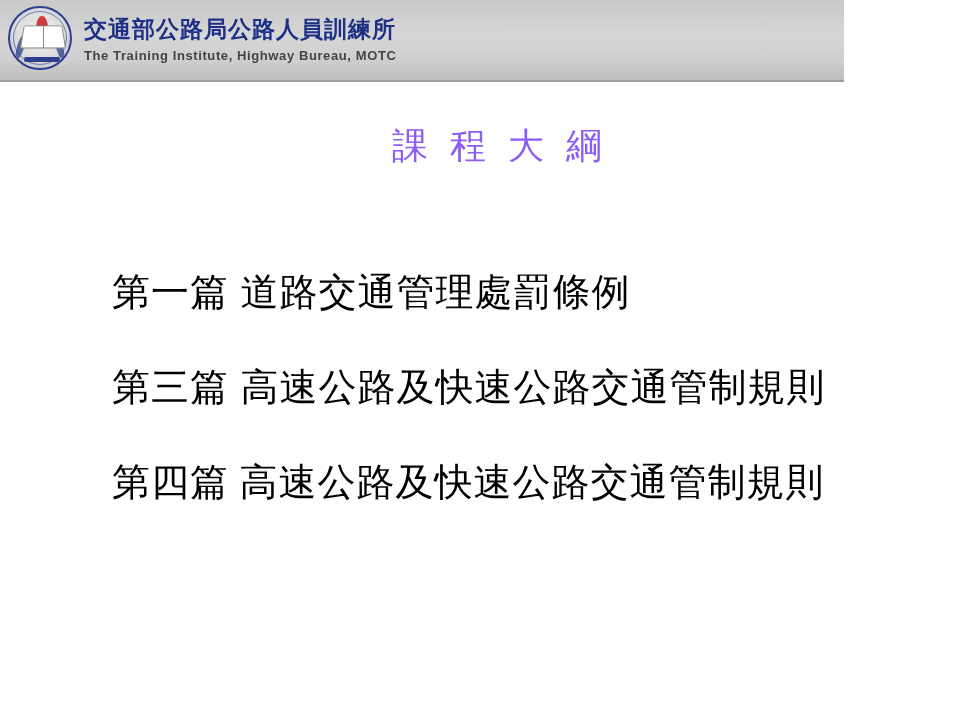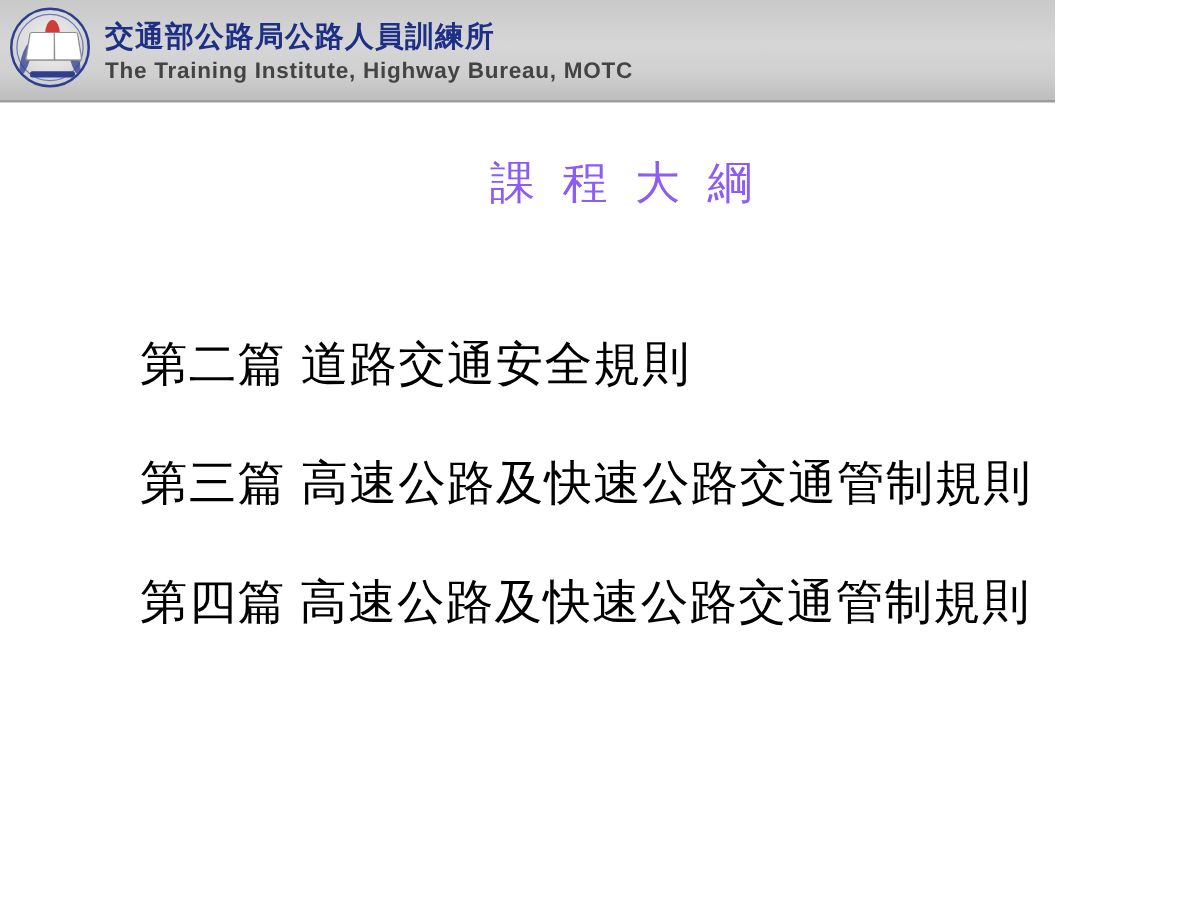--- a/index.html
+++ b/index.html
@@ -116,21 +116,21 @@
   }
   .title-zh {
     font-size: 23px;
     font-weight: bold;
     color: #1e2f86;
     letter-spacing: 1px;
     line-height: 30px;
     white-space: nowrap;
   }
   .title-en {
-    font-size: 18px;
+    font-size: 13px;
     font-weight: bold;
     color: #444444;
     letter-spacing: 0.6px;
     line-height: 20px;
     margin-top: 2px;
     white-space: nowrap;
   }
 
   
   .slide-title {
@@ -186,18 +186,18 @@
     <div class="title-block">
       <div class="title-zh">交通部公路局公路人員訓練所</div>
       <div class="title-en">The Training Institute, Highway Bureau, MOTC</div>
     </div>
 
   </div>
 
   <div class="slide-title">課 程 大 綱</div>
 
   <div class="outline-list">
-    <div class="outline-item">第二篇 道路交通安全規則</div>
+    <div class="outline-item">第一篇 道路交通管理處罰條例</div>
     <div class="outline-item">第三篇 高速公路及快速公路交通管制規則</div>
     <div class="outline-item">第四篇 高速公路及快速公路交通管制規則</div>
   </div>
 
 </div>
 
 </body></html>

